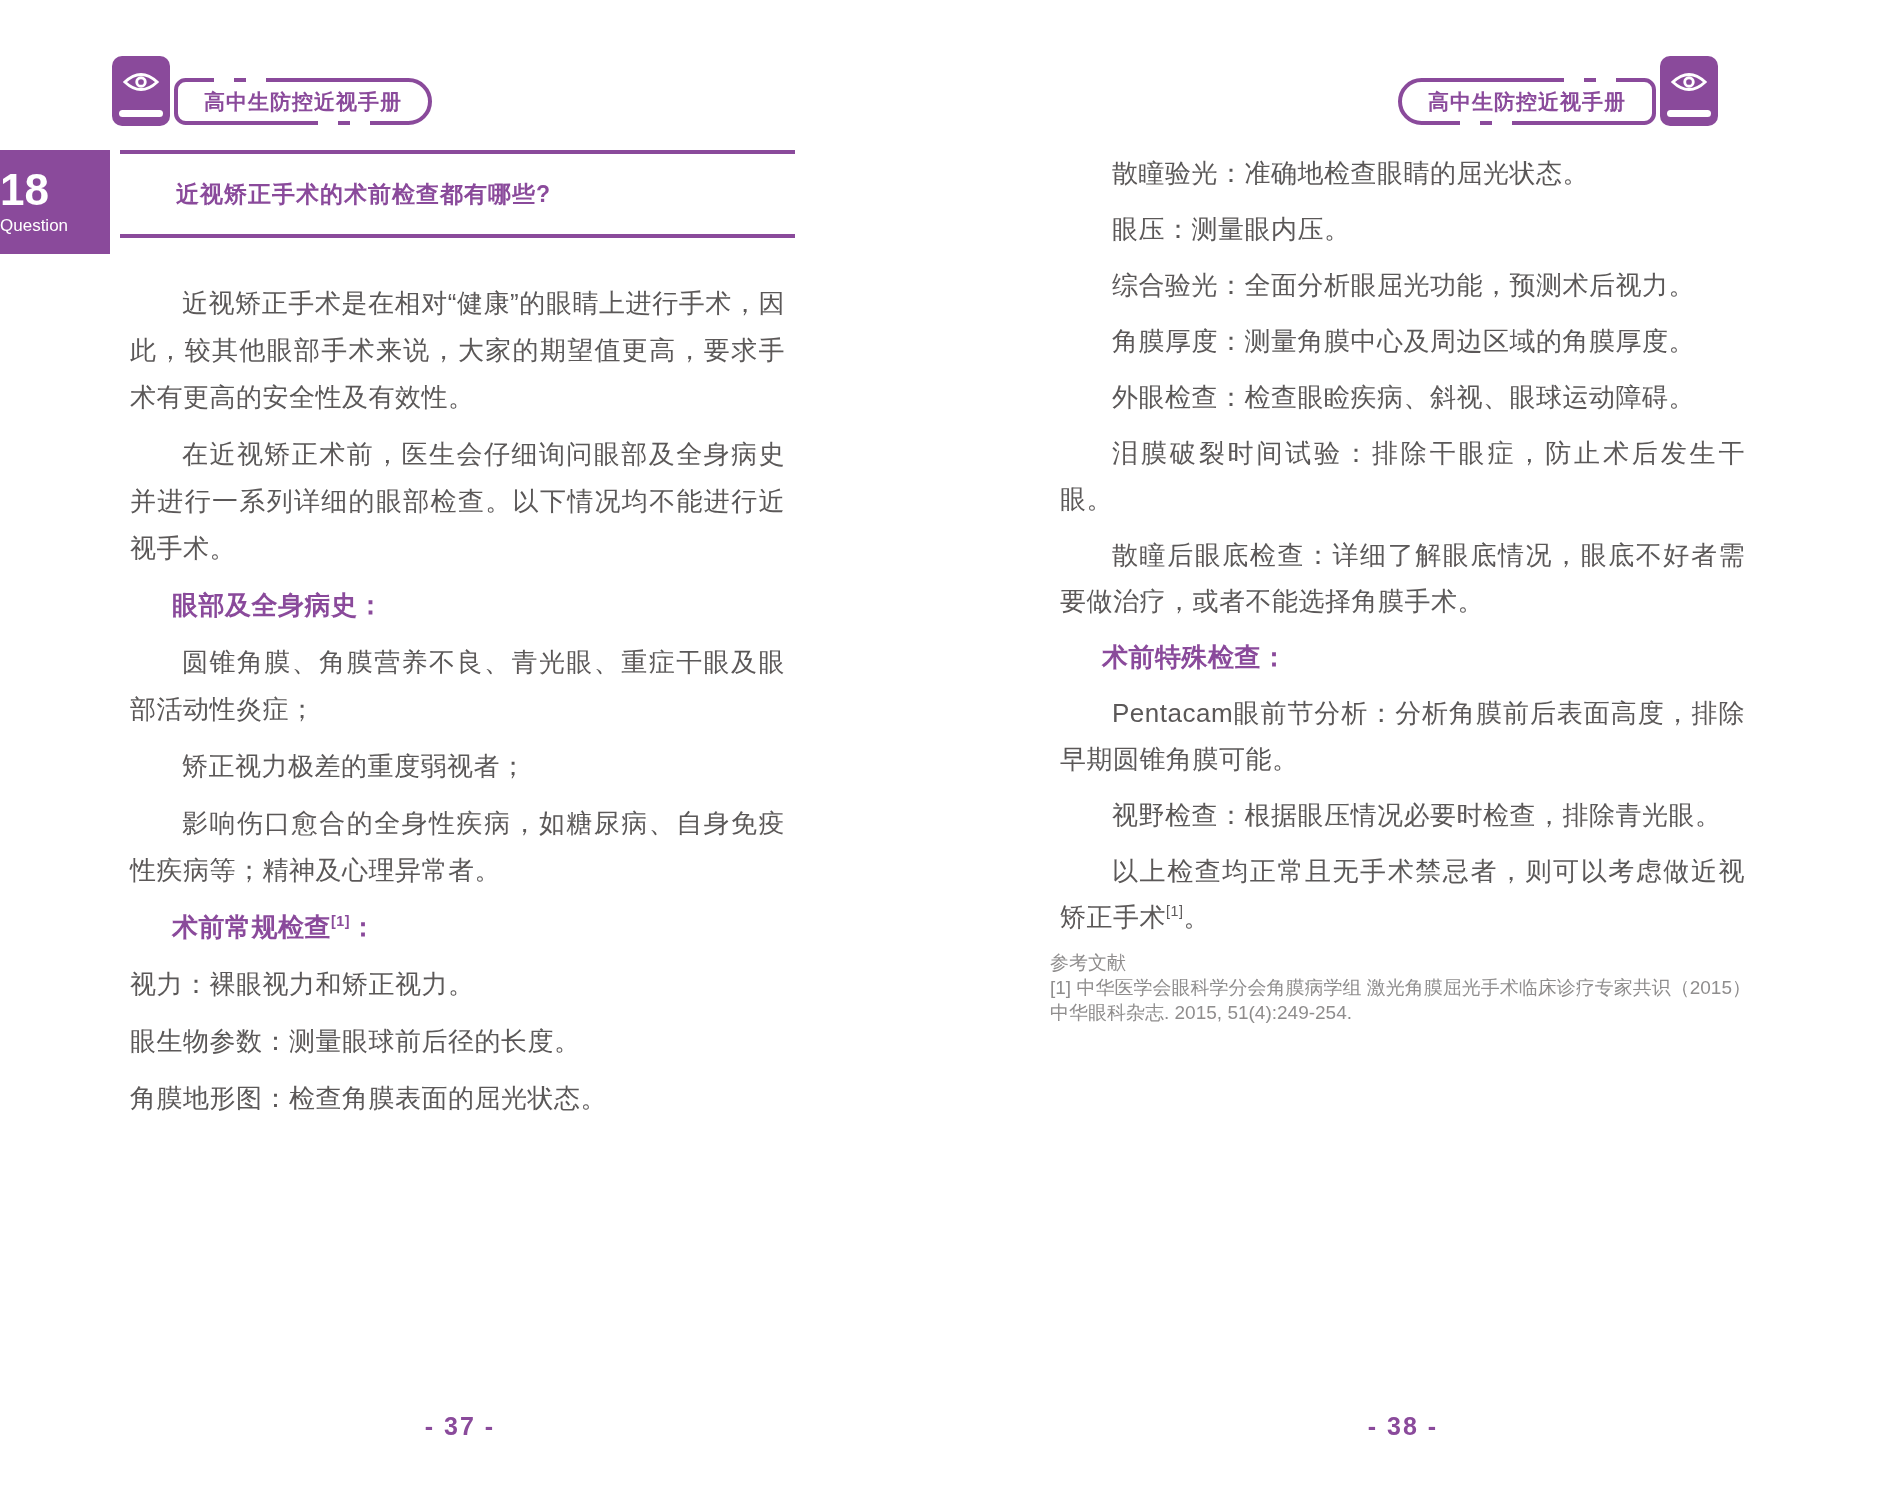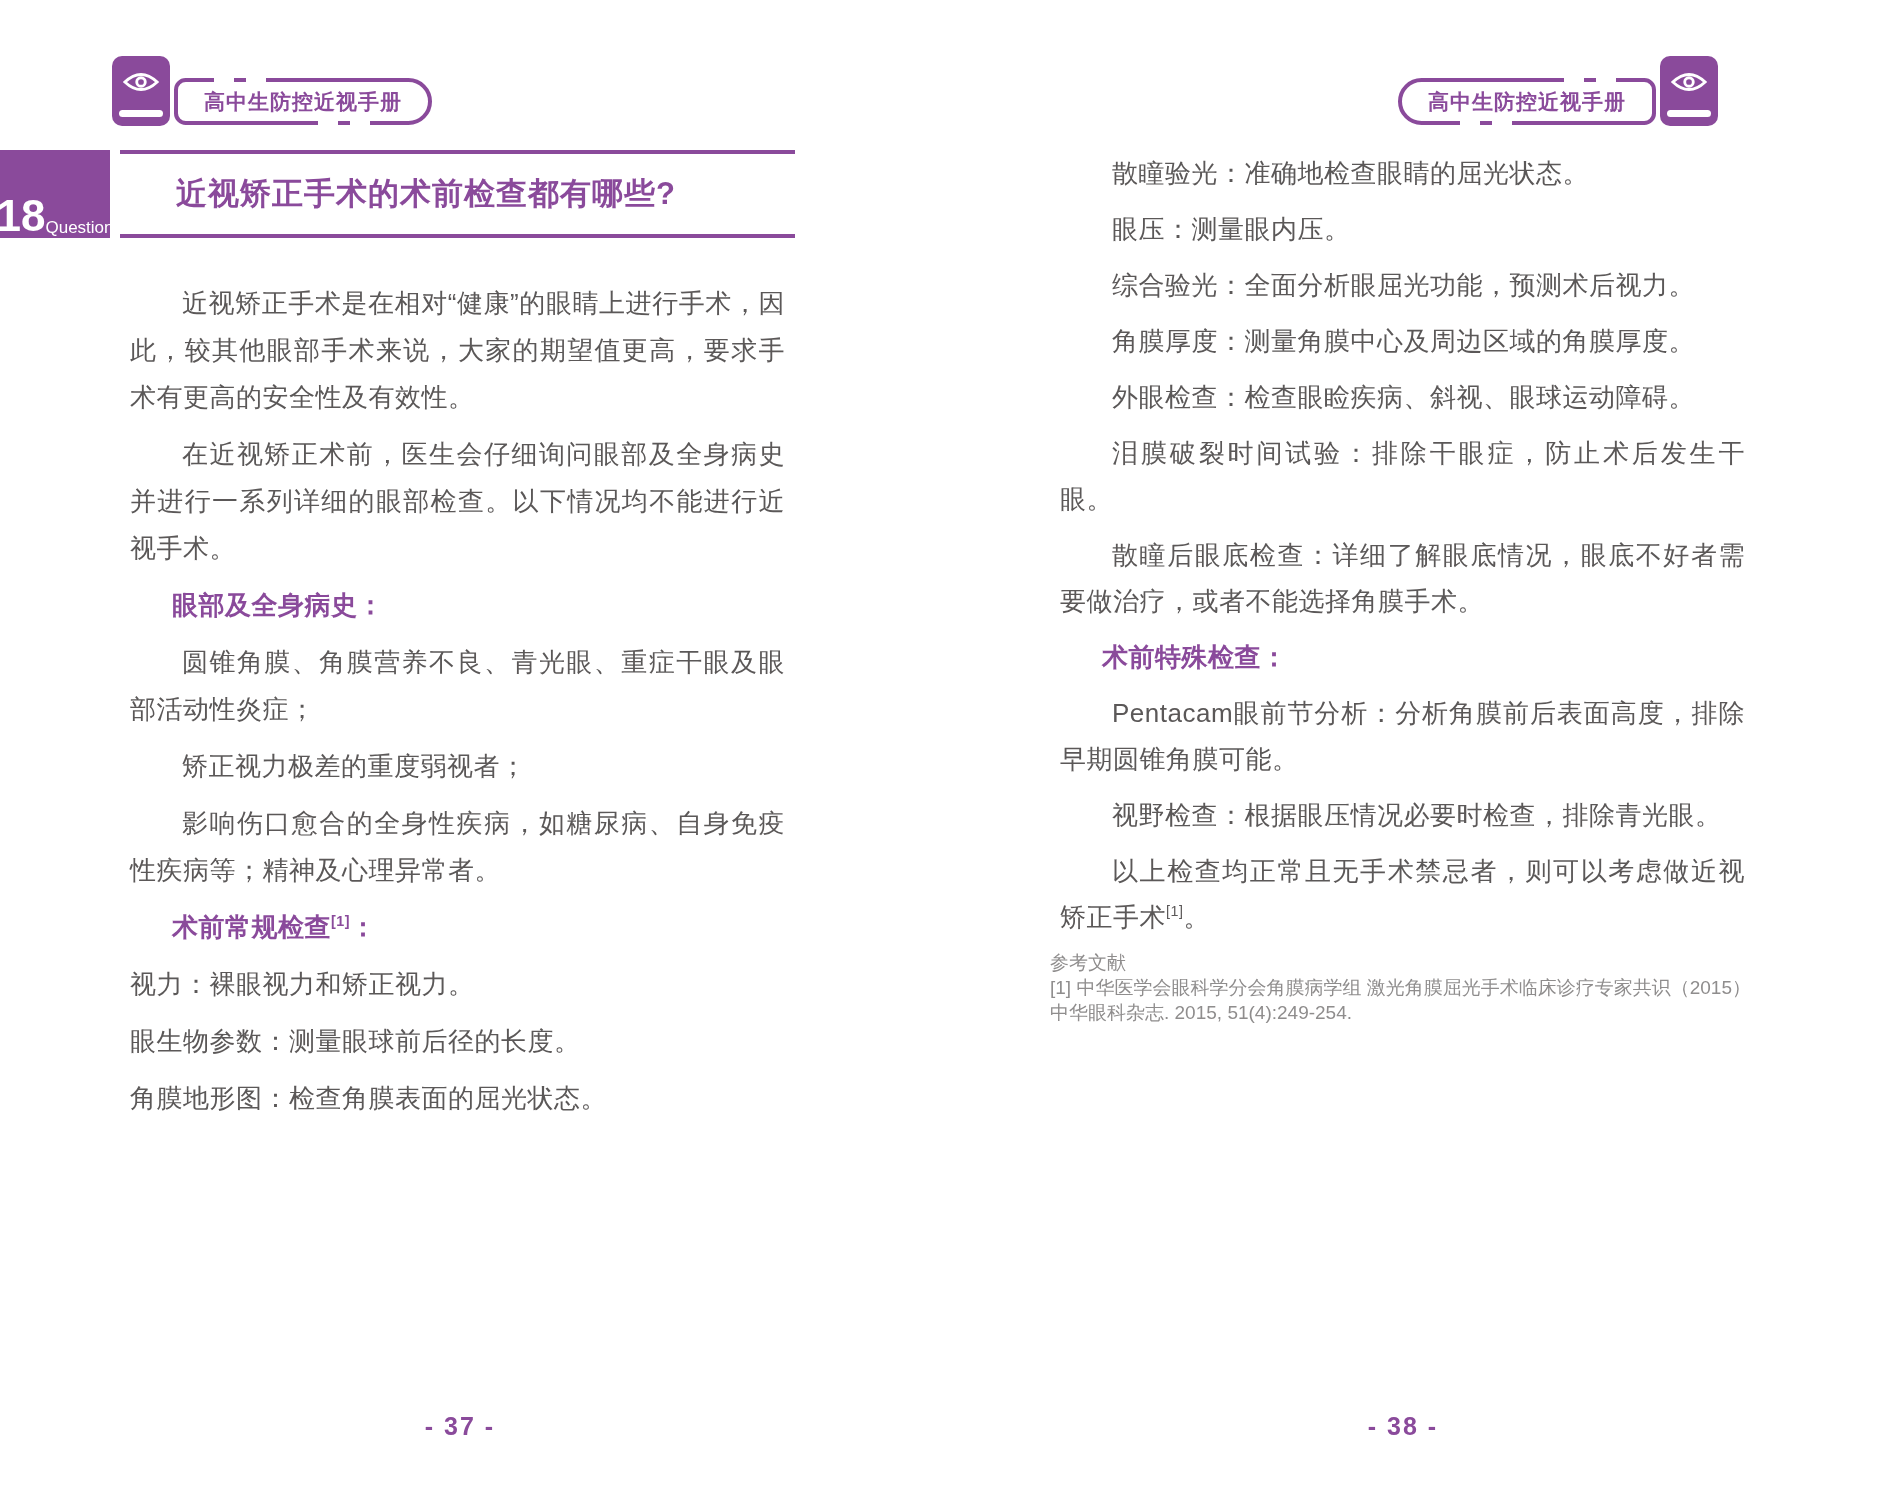--- a/index.html
+++ b/index.html
@@ -39,34 +39,34 @@
   .dash { position:absolute; background:#ffffff; width:20px; height:4px; }
   .dash.t { top:-4px; } .dash.b { bottom:-4px; }
   .left-badge  .dash.t1 { left:36px; }  .left-badge  .dash.t2 { left:68px; }
   .left-badge  .dash.b1 { right:58px; } .left-badge  .dash.b2 { right:90px; }
   .right-badge .dash.t1 { right:36px; } .right-badge .dash.t2 { right:68px; }
   .right-badge .dash.b1 { left:58px; }  .right-badge .dash.b2 { left:90px; }
 
   
   .q-block {
     position:absolute; left:0; top:150px;
-    width:110px; height:88px;
+    width:110px; height:104px;
     background:#8a4a9b; color:#ffffff;
-    display:flex; flex-direction:row; align-items:flex-end; justify-content:center;
+    display:flex; flex-direction:column; align-items:flex-start; justify-content:center;
   }
   .q-num   { font-size:44px; font-weight:bold; line-height:1; }
   .q-label { font-size:17px; margin-top:4px; }
   .title-box {
     position:absolute; left:120px; top:150px;
     width:675px; height:88px; box-sizing:border-box;
     border-top:4px solid #8a4a9b; border-bottom:4px solid #8a4a9b;
     display:flex; align-items:center;
   }
   .title-text {
-    font-size:31px; font-weight:bold; color:#8a4a9b;
+    font-size:23px; font-weight:bold; color:#8a4a9b;
     padding-left:56px; letter-spacing:1px;
   }
 
   
   .content { position:absolute; color:#5b5858; text-align:justify; }
   .content-left  { left:120px;  top:270px; width:675px; font-size:26px; line-height:47px; }
   .content-right { left:1050px; top:140px; width:705px; font-size:26px; line-height:46px; }
   .content p { margin:10px; letter-spacing:0.5px; }
   .indent { text-indent:2em; }
   .gap-para { margin-top:47px; }

